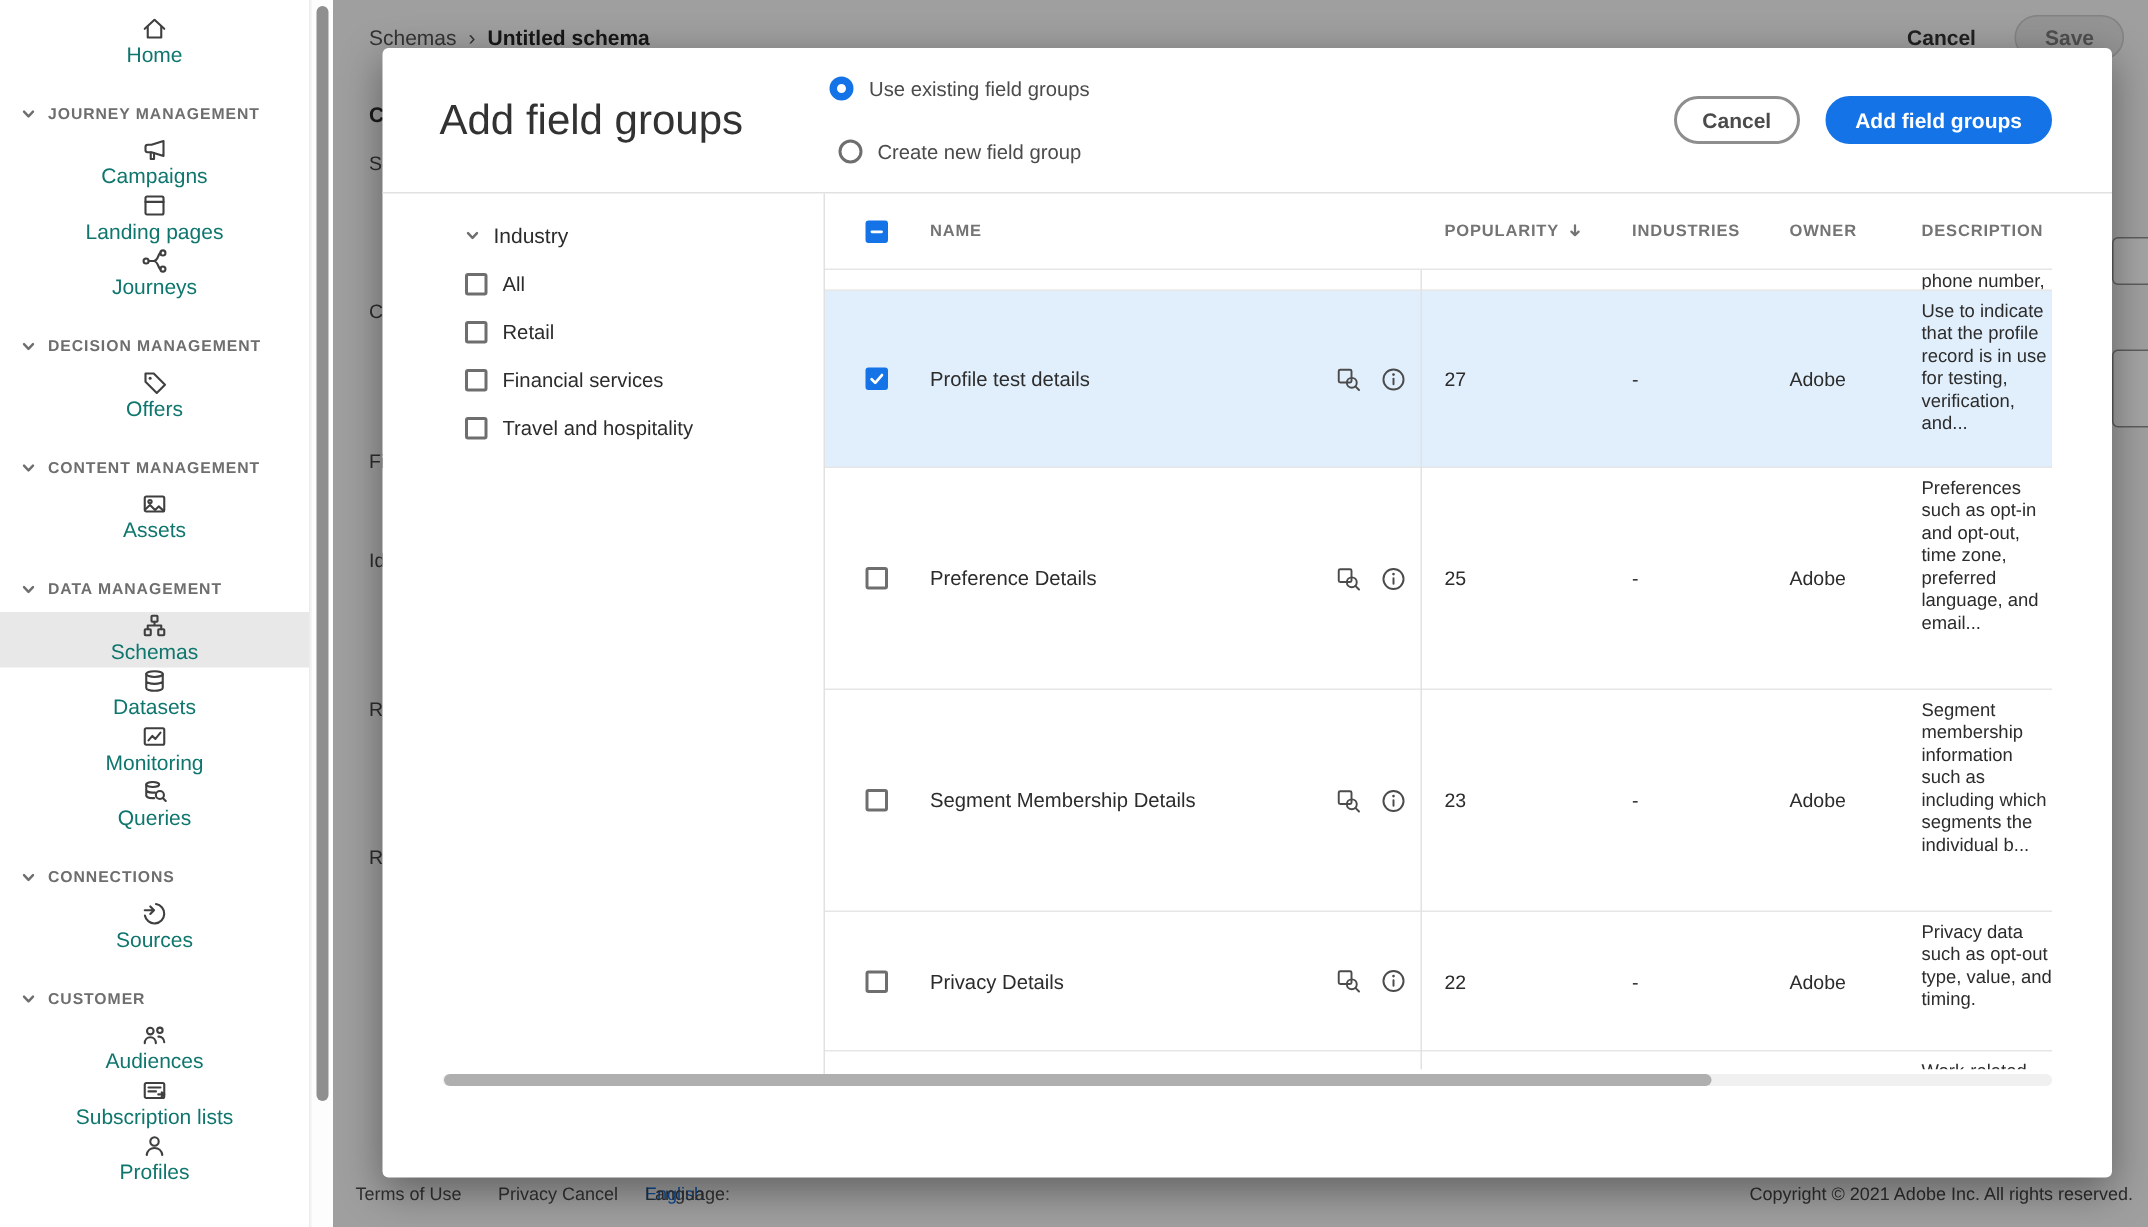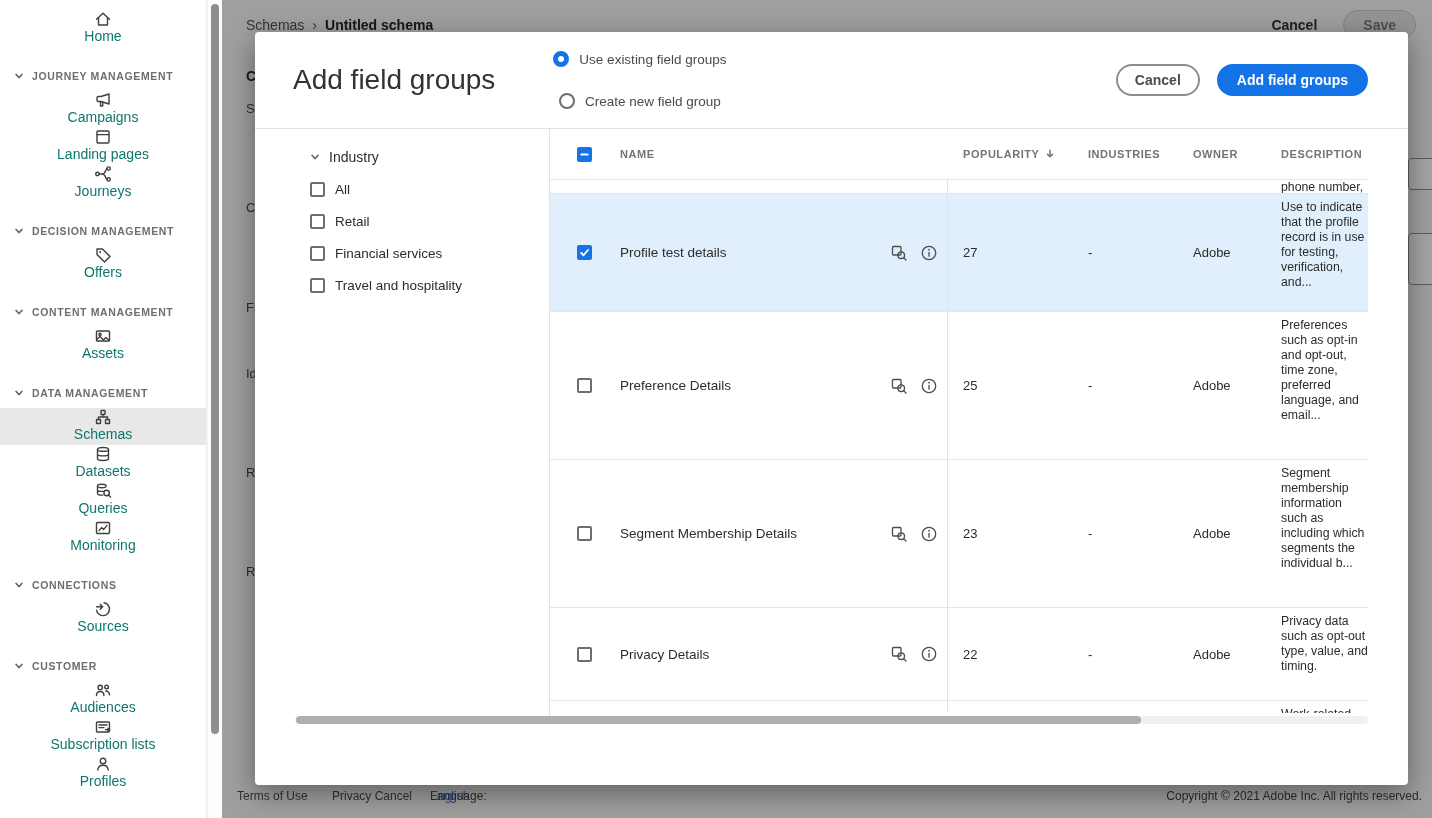--- a/index.html
+++ b/index.html
@@ -168,33 +168,33 @@
   </div>
   <div class="nav-item">
     <svg class="icn" viewBox="0 0 18 18">
         <ellipse cx="9" cy="4.4" rx="5.5" ry="1.9"></ellipse>
         <path d="M3.5 4.4v9.2c0 1 2.5 1.9 5.5 1.9s5.5-.9 5.5-1.9V4.4M3.5 9c0 1 2.5 1.9 5.5 1.9S14.5 10 14.5 9"></path>
       </svg>
     <span>Datasets</span>
   </div>
   <div class="nav-item">
     <svg class="icn" viewBox="0 0 18 18">
+        <rect x="2.5" y="3.5" width="13" height="11" rx="1"></rect>
+        <path d="M5 11.6l2.6-3 2 2 3.4-4.2"></path>
+      </svg>
+    <span>Monitoring</span>
+  </div>
+  <div class="nav-item">
+    <svg class="icn" viewBox="0 0 18 18">
         <ellipse cx="7.8" cy="4" rx="4.3" ry="1.7"></ellipse>
         <path d="M3.5 4v7.4c0 .9 1.9 1.7 4.3 1.7h1M3.5 7.7c0 .9 1.9 1.7 4.3 1.7h1.6"></path>
         <circle cx="12.6" cy="11" r="2.7"></circle>
         <path d="M14.5 13 16.5 15"></path>
       </svg>
     <span>Queries</span>
-  </div>
-  <div class="nav-item">
-    <svg class="icn" viewBox="0 0 18 18">
-        <rect x="2.5" y="3.5" width="13" height="11" rx="1"></rect>
-        <path d="M5 11.6l2.6-3 2 2 3.4-4.2"></path>
-      </svg>
-    <span>Monitoring</span>
   </div>
 
   <div class="nav-section">
     <svg class="chev" viewBox="0 0 10 10">
         <path d="M2 3.4 5 6.6 8 3.4"></path>
       </svg>
     <span>CONNECTIONS</span>
   </div>
   <div class="nav-item">
     <svg class="icn" viewBox="0 0 18 18">

